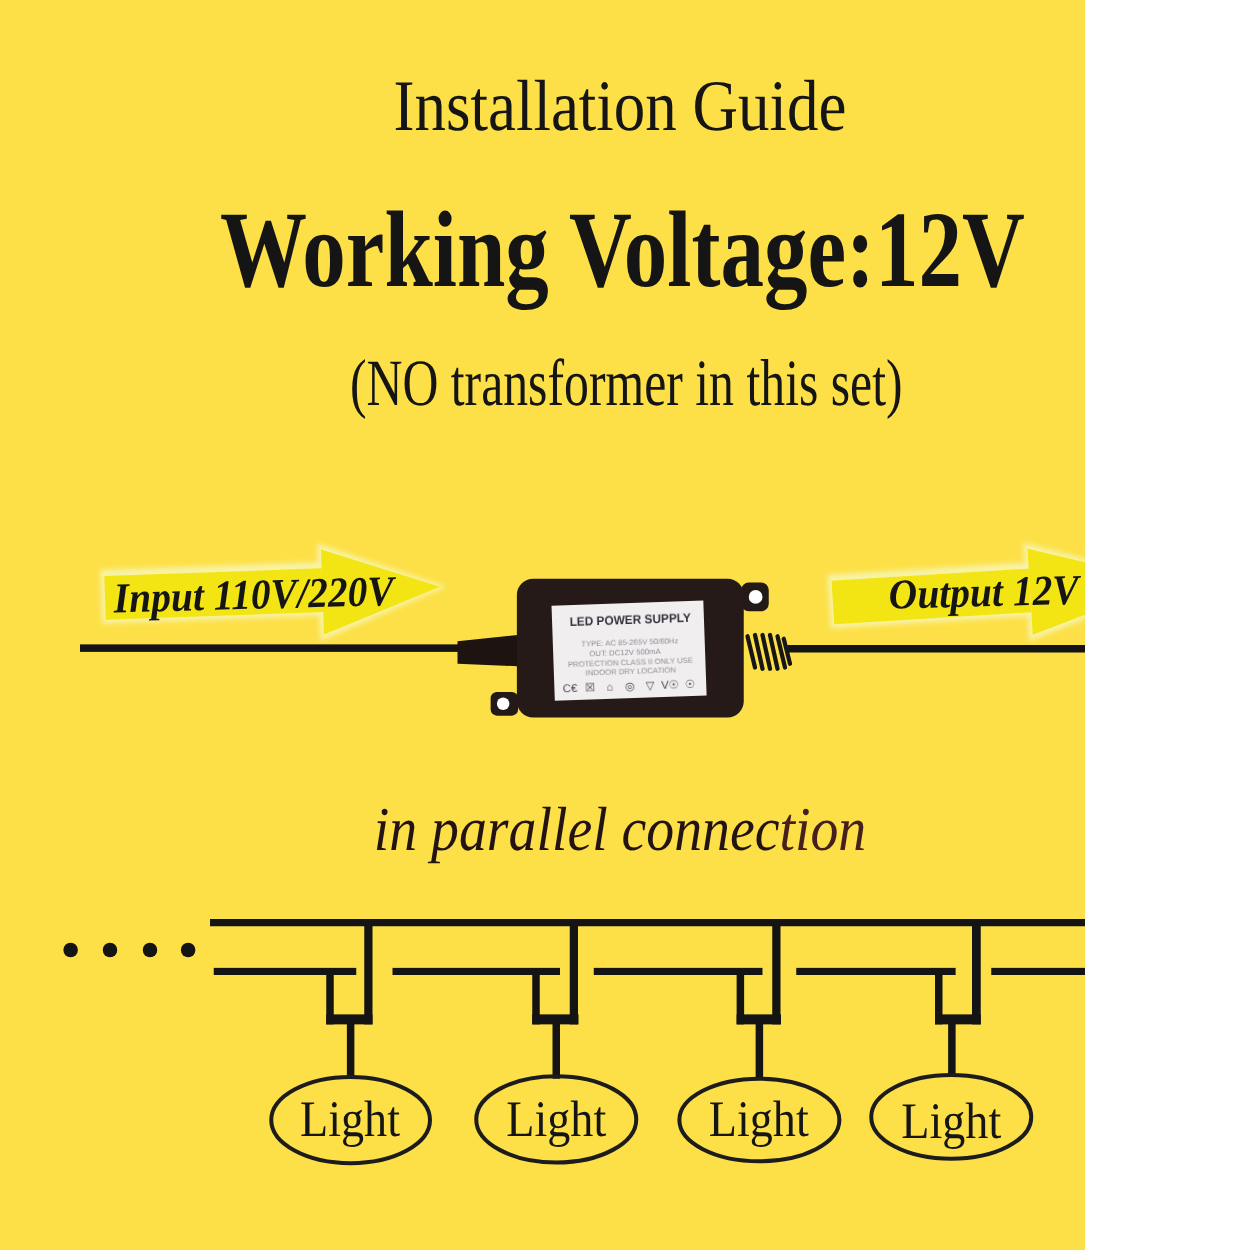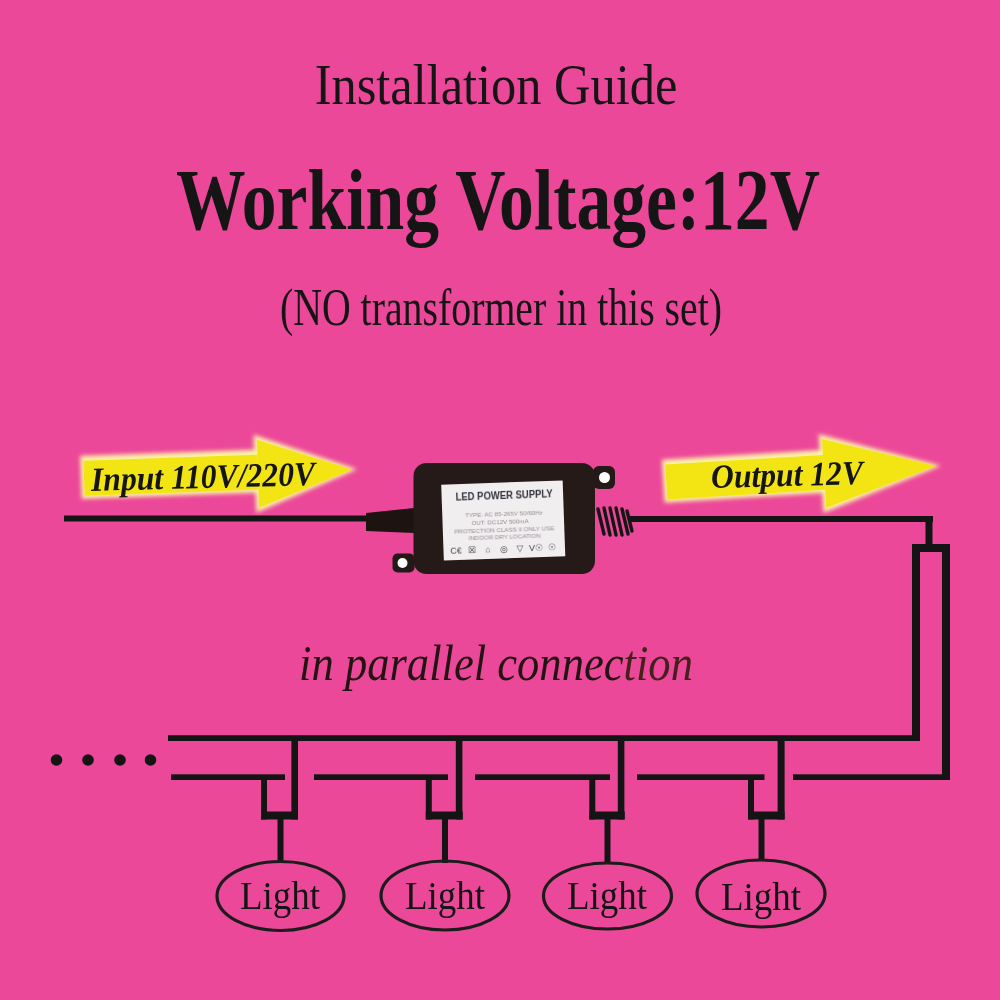--- a/index.html
+++ b/index.html
@@ -1,16 +1,16 @@
 <!DOCTYPE html>
 <html><head>
 <meta charset="utf-8">
 <style>
   html,body{margin:0;padding:0;background:#fff;}
-  #page{position:relative;width:1000px;height:1000px;background:#ec4899;overflow:hidden;
+  #page{position:relative;width:868px;height:1000px;background:#fde047;overflow:hidden;
         font-family:"Liberation Serif", serif;}
   .t{position:absolute;white-space:nowrap;color:#151515;line-height:1;z-index:5;}
 </style>
 </head>
 <body>
 <div id="page">
 
   <div class="t" id="t1" style="left:496px;top:56px;font-size:58px;transform:translateX(-50%) scaleX(0.869);">Installation Guide</div>
   <div class="t" id="t2" style="left:498px;top:156px;font-size:87px;font-weight:bold;transform:translateX(-50%) scaleX(0.80);">Working Voltage:12V</div>
   <div class="t" id="t3" style="left:501px;top:281px;font-size:53px;transform:translateX(-50%) scaleX(0.751);">(NO transformer in this set)</div>

